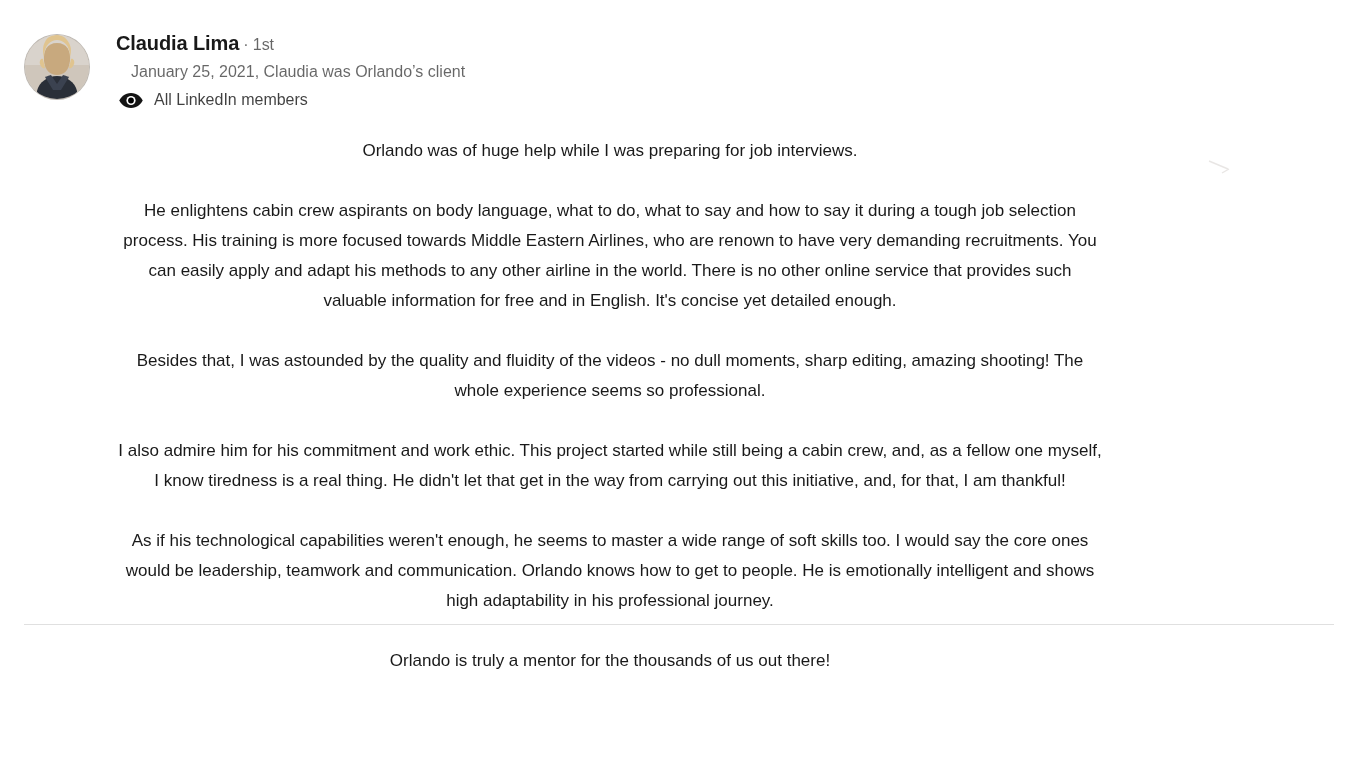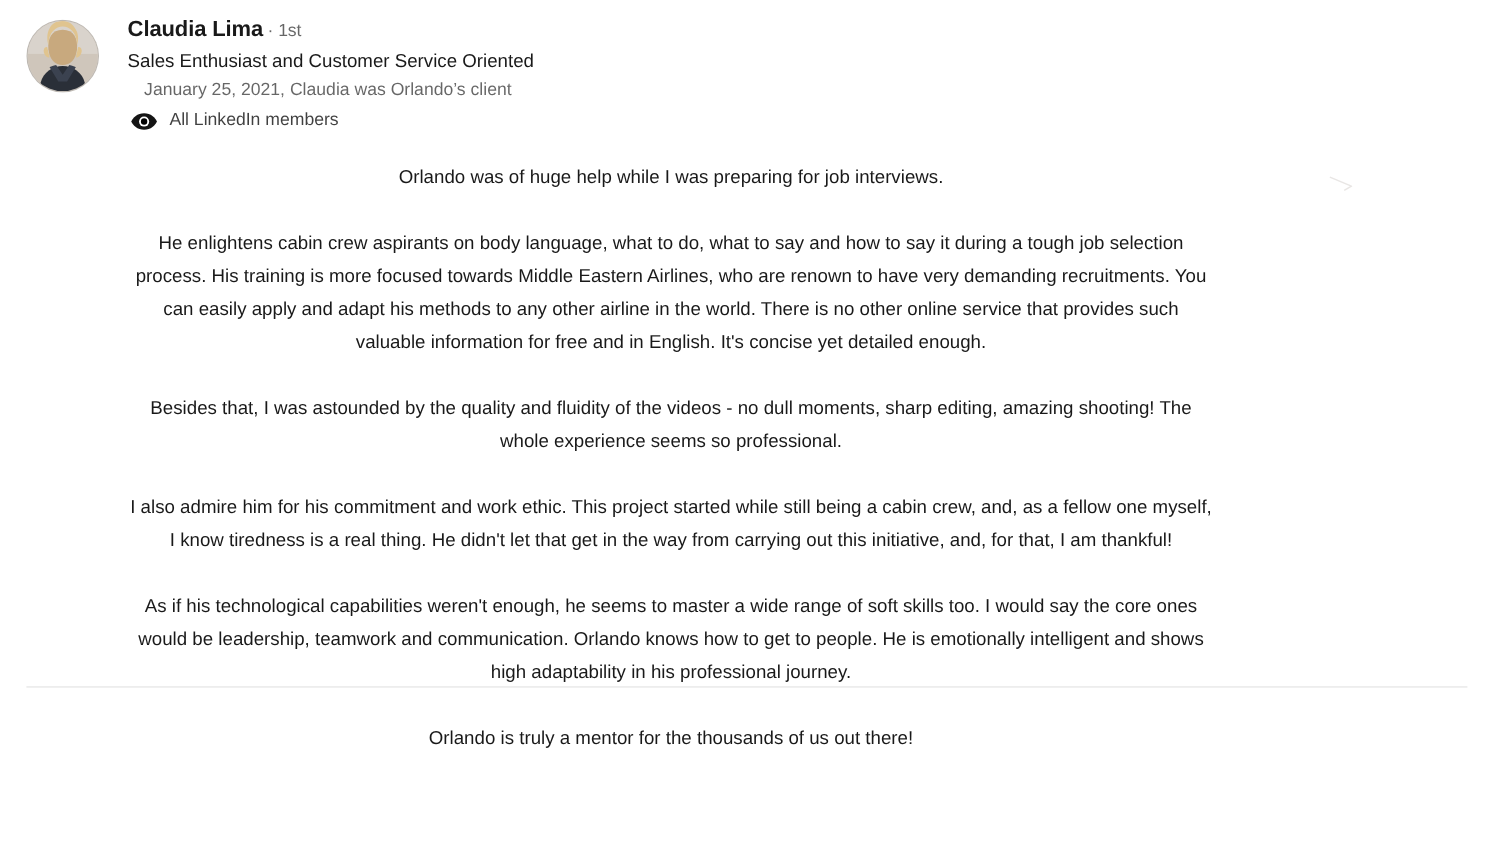--- a/index.html
+++ b/index.html
@@ -12,21 +12,21 @@
     height: 782px;
     font-family: "Liberation Sans", sans-serif;
     color: rgba(0,0,0,0.9);
     overflow: hidden;
   }
   .recommendation {
     position: relative;
     width: 1358px;
     height: 629px;
     box-sizing: border-box;
-    padding: 12px 24px 0 24px;
+    padding: 28px 24px 0 24px;
   }
   .rec-header {
     display: flex;
     align-items: flex-start;
     gap: 0;
   }
   .avatar-wrap {
     width: 72px;
     flex: 0 0 72px;
     padding-top: 6px;
@@ -142,21 +142,20 @@
           <path d="M32 41c9 0 18 6 20 15v8H12v-8c2-9 11-15 20-15z" fill="#2a2f38"></path>
           <path d="M26 40l6 9 6-9c4 1 6 2 6 2l-8 13h-8l-8-13s2-1 6-2z" fill="#3b4250"></path>
         </svg>
       </div>
     </div>
 
     <div class="header-text">
       <div class="name-line">
         <span>Claudia Lima</span><span class="degree">· 1st</span>
       </div>
-      <div class="headline">Sales Enthusiast and Customer Service Oriented</div>
       <div class="meta">January 25, 2021, Claudia was Orlando’s client</div>
 
       <div class="visibility-row">
         <span class="visibility-icon">
           <svg width="24" height="17" viewBox="0 0 24 17" aria-hidden="true">
             <path d="M12 1C6 1 1.6 5.1 0.4 8.5 1.6 11.9 6 16 12 16s10.4-4.1 11.6-7.5C22.4 5.1 18 1 12 1z" fill="#000000" opacity="0.92"></path>
             <circle cx="12" cy="8.5" r="4.6" fill="#ffffff"></circle>
             <circle cx="12" cy="8.5" r="2.9" fill="#000000"></circle>
           </svg>
         </span>

